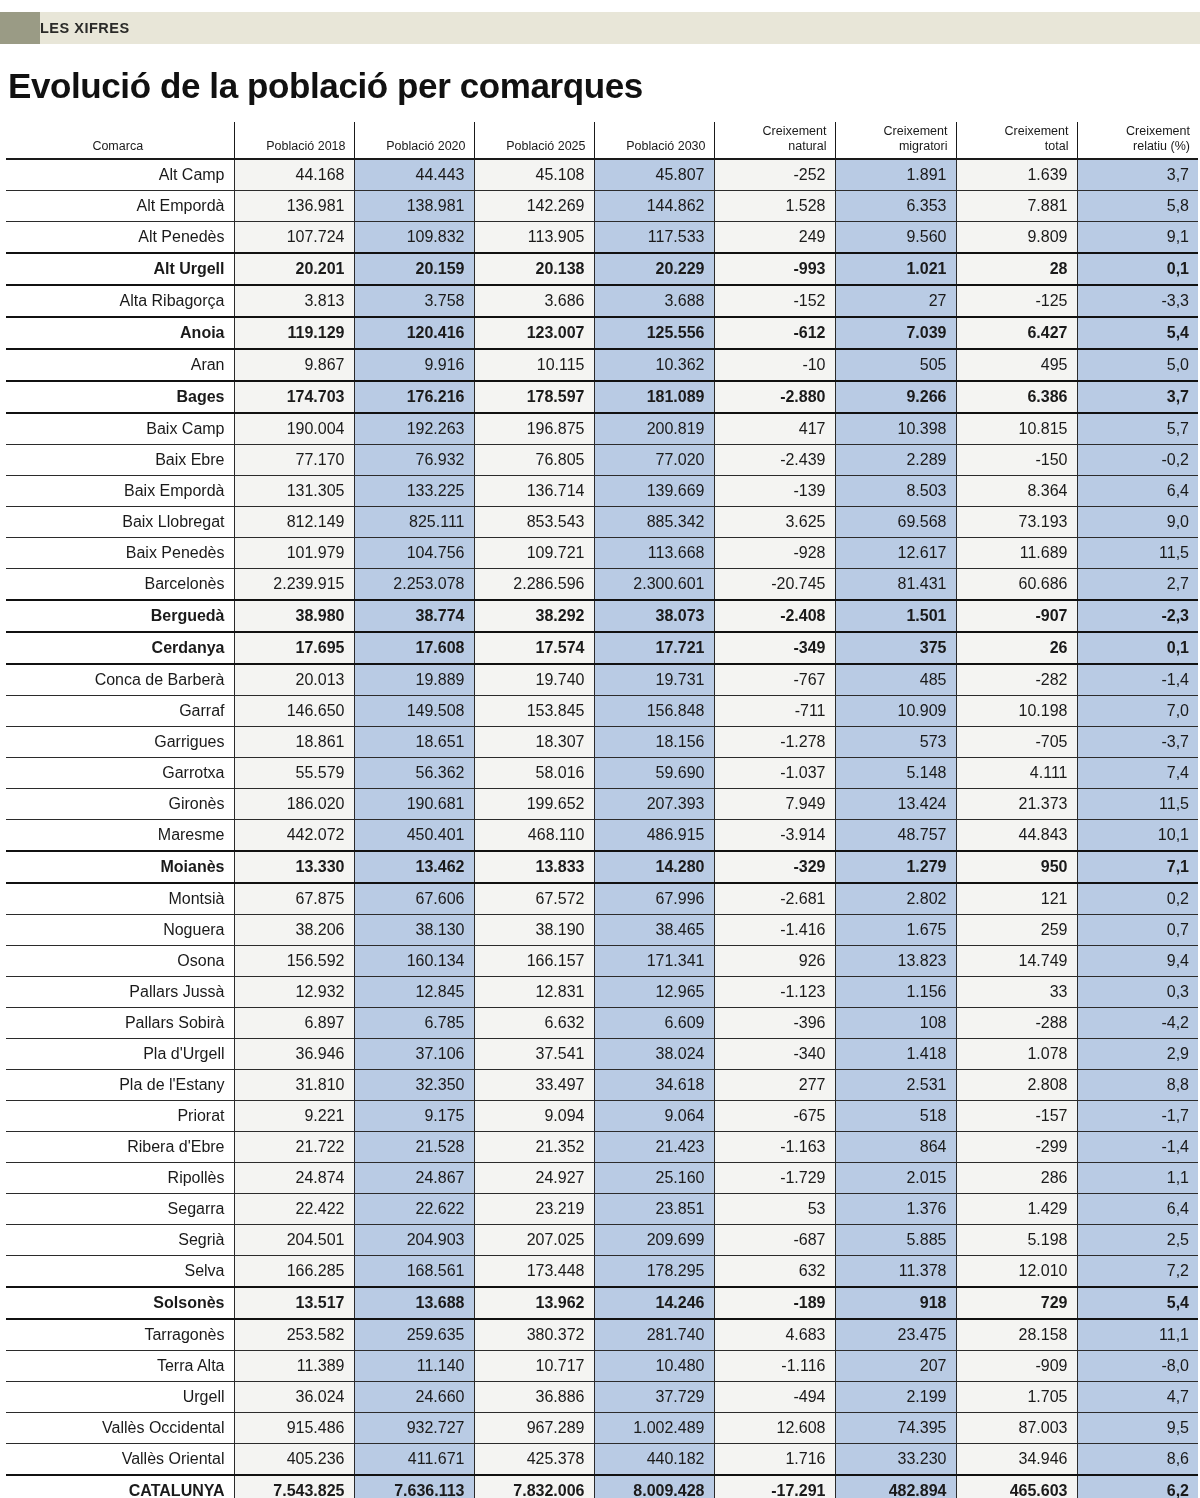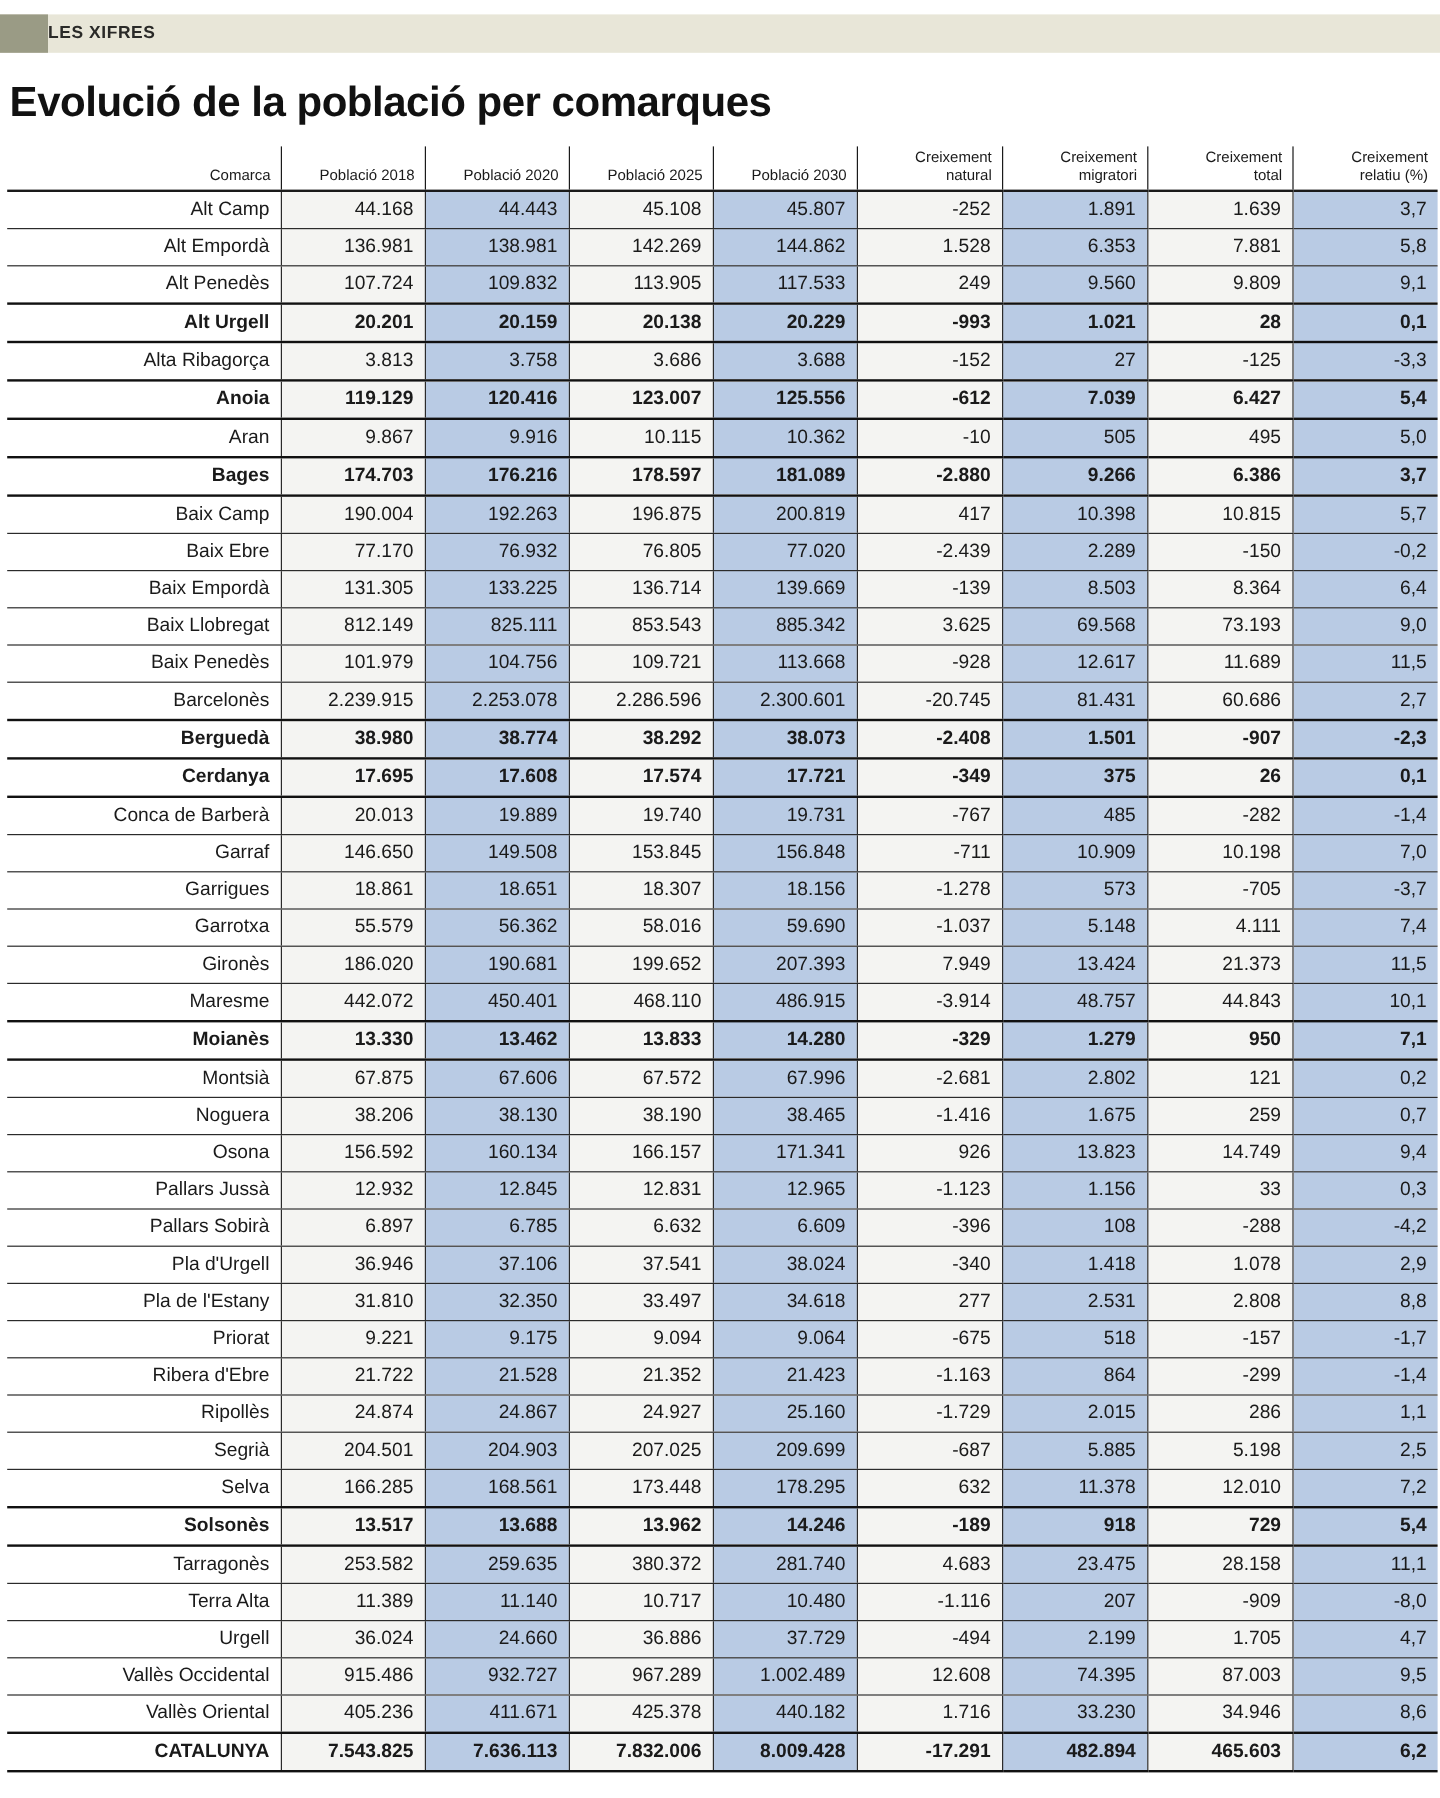--- a/index.html
+++ b/index.html
@@ -73,21 +73,21 @@
     font-size: 12.5px;
     color: #1a1a1a;
     vertical-align: bottom;
     padding: 2px 8px 4px 8px;
     border-bottom: 2.5px solid #1a1a1a;
     line-height: 1.18;
     text-align: right;
     background: #ffffff;
   }
   thead th.hdr-name {
-    text-align: right;
+    text-align: center;
     border-right: none;
     padding-left: 4px;
   }
   thead th.vline {
     border-left: 1.5px solid #1a1a1a;
   }
 
   tbody td {
     padding: 4px 9px;
     height: 22px;
@@ -541,20 +541,31 @@
             <td class="vline shade-light">24.874</td>
             <td class="vline shade-blue">24.867</td>
             <td class="vline shade-light">24.927</td>
             <td class="vline shade-blue">25.160</td>
             <td class="vline shade-light">-1.729</td>
             <td class="vline shade-blue">2.015</td>
             <td class="vline shade-light">286</td>
             <td class="vline shade-blue">1,1</td>
           </tr>
           <tr class="">
+            <td class="name">Segarra</td>
+            <td class="vline shade-light">22.422</td>
+            <td class="vline shade-blue">22.622</td>
+            <td class="vline shade-light">23.219</td>
+            <td class="vline shade-blue">23.851</td>
+            <td class="vline shade-light">53</td>
+            <td class="vline shade-blue">1.376</td>
+            <td class="vline shade-light">1.429</td>
+            <td class="vline shade-blue">6,4</td>
+          </tr>
+          <tr class="">
             <td class="name">Segrià</td>
             <td class="vline shade-light">204.501</td>
             <td class="vline shade-blue">204.903</td>
             <td class="vline shade-light">207.025</td>
             <td class="vline shade-blue">209.699</td>
             <td class="vline shade-light">-687</td>
             <td class="vline shade-blue">5.885</td>
             <td class="vline shade-light">5.198</td>
             <td class="vline shade-blue">2,5</td>
           </tr>

